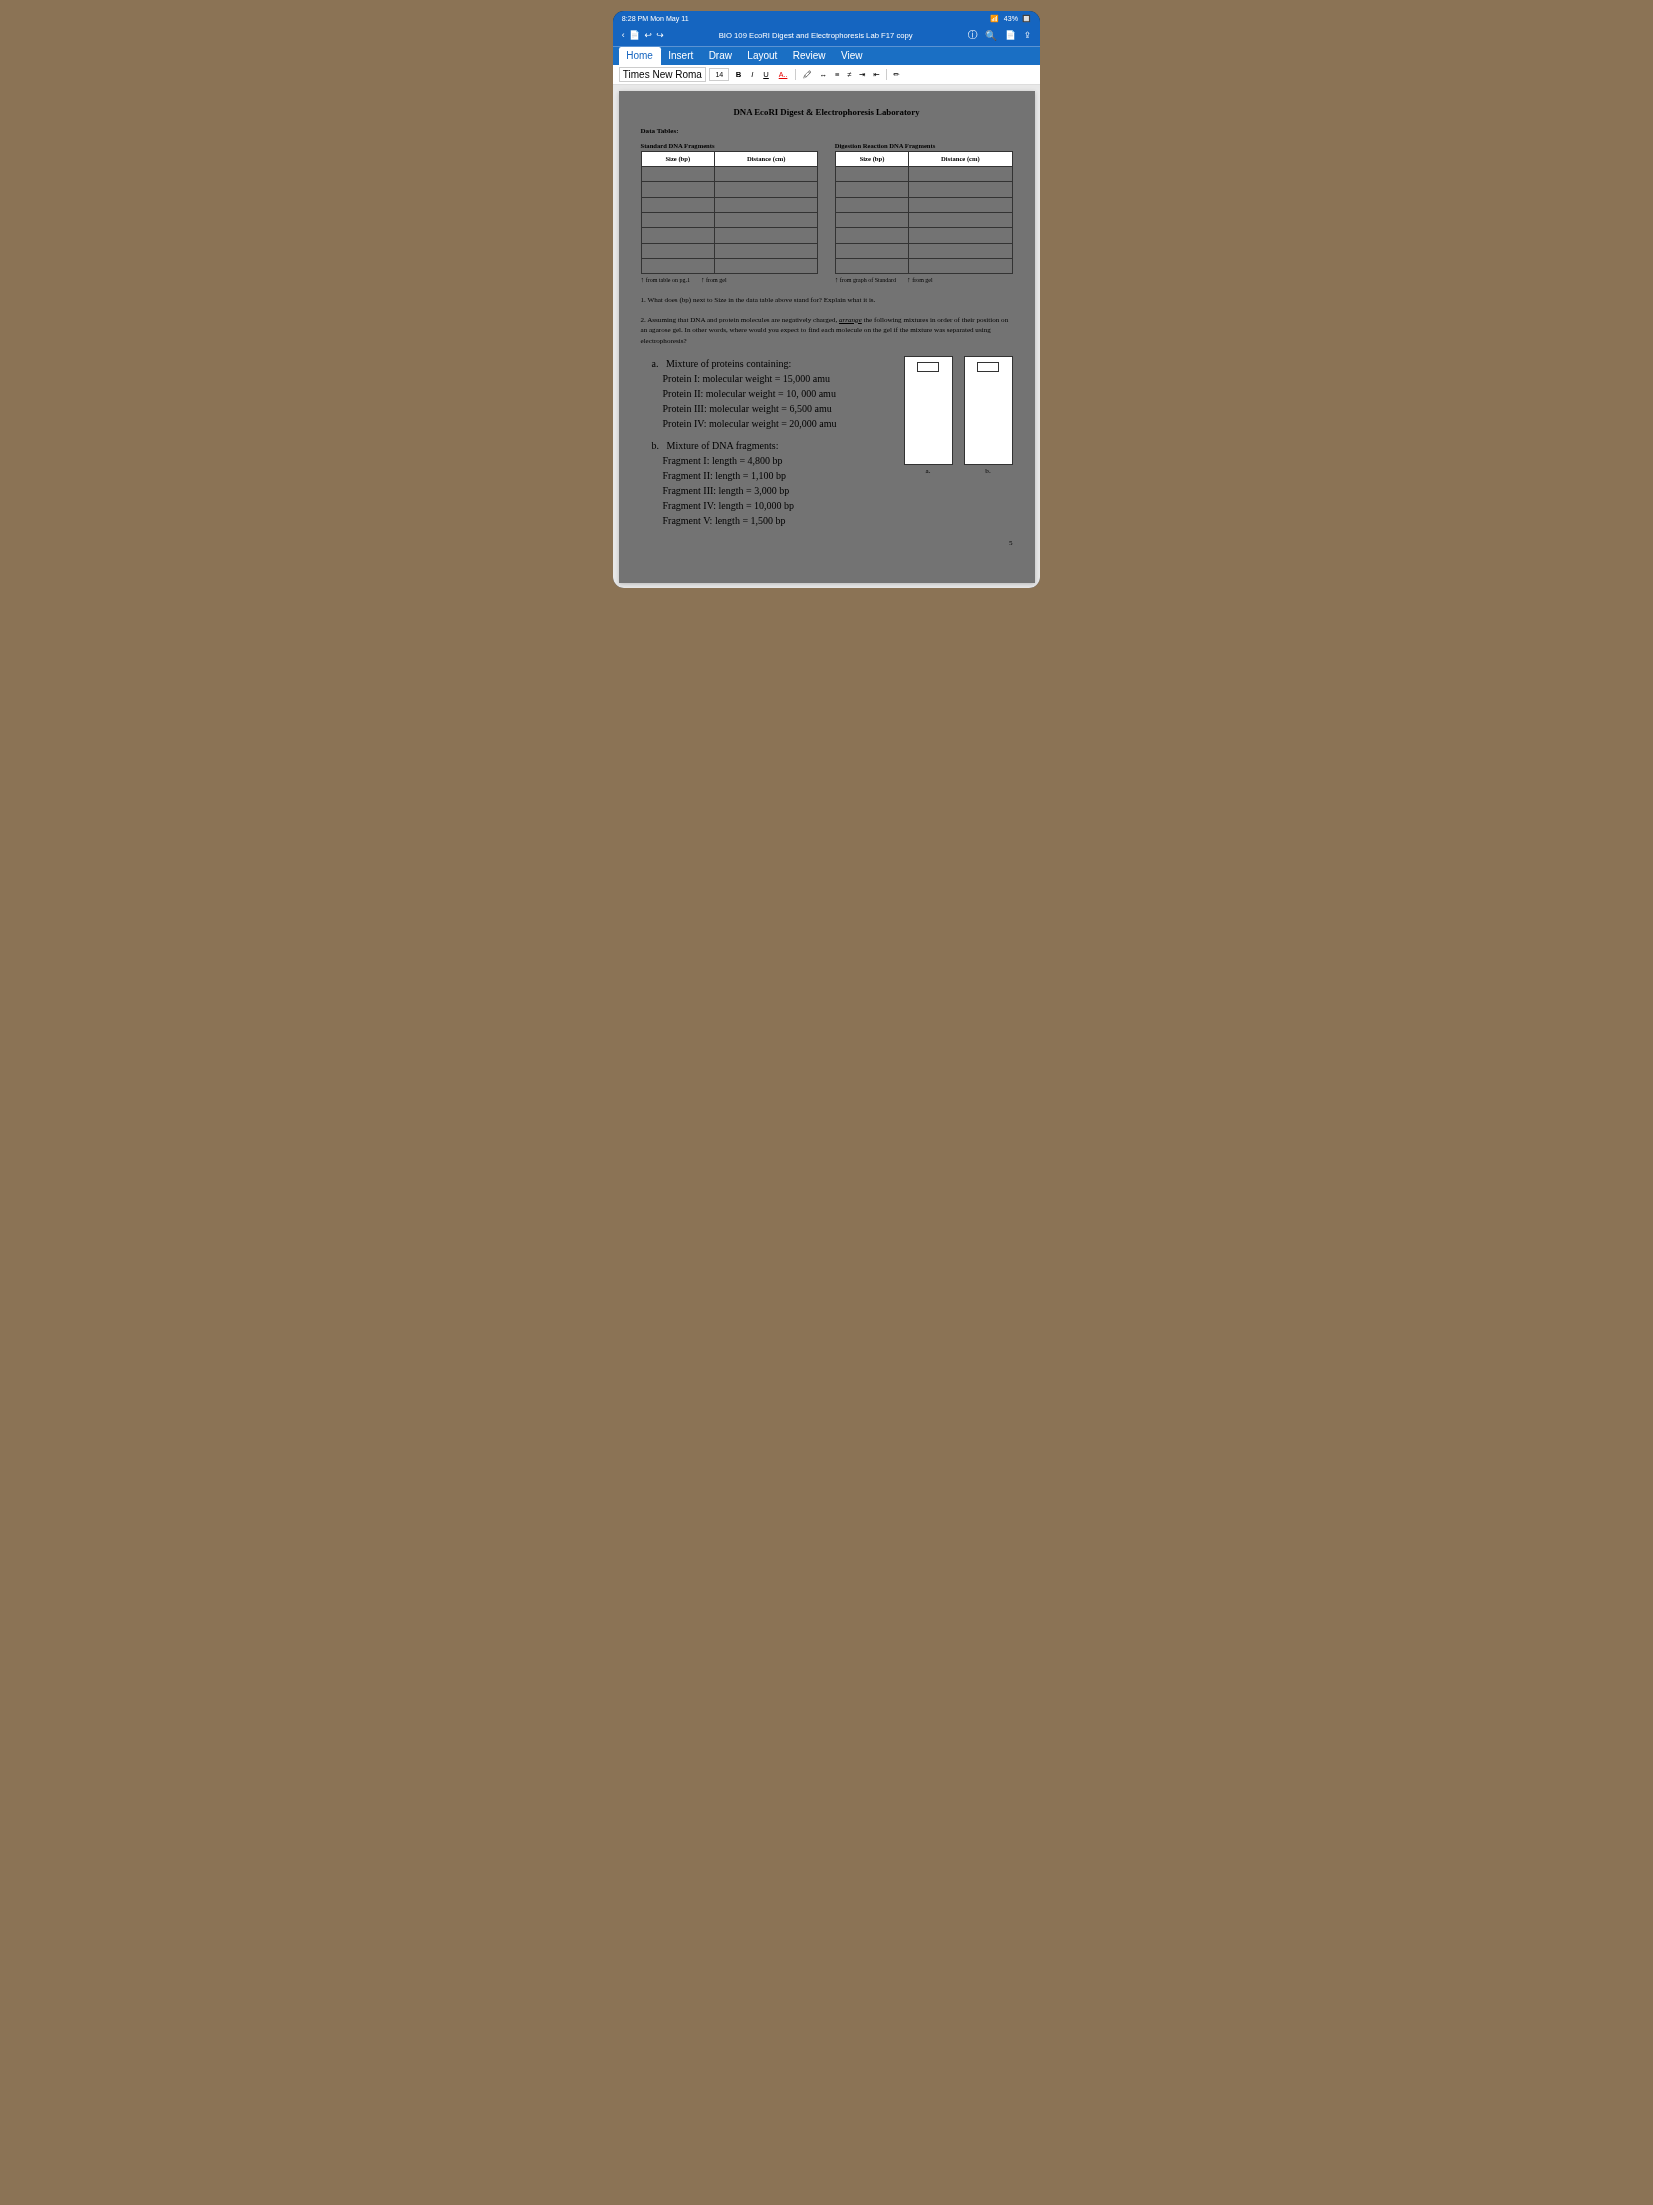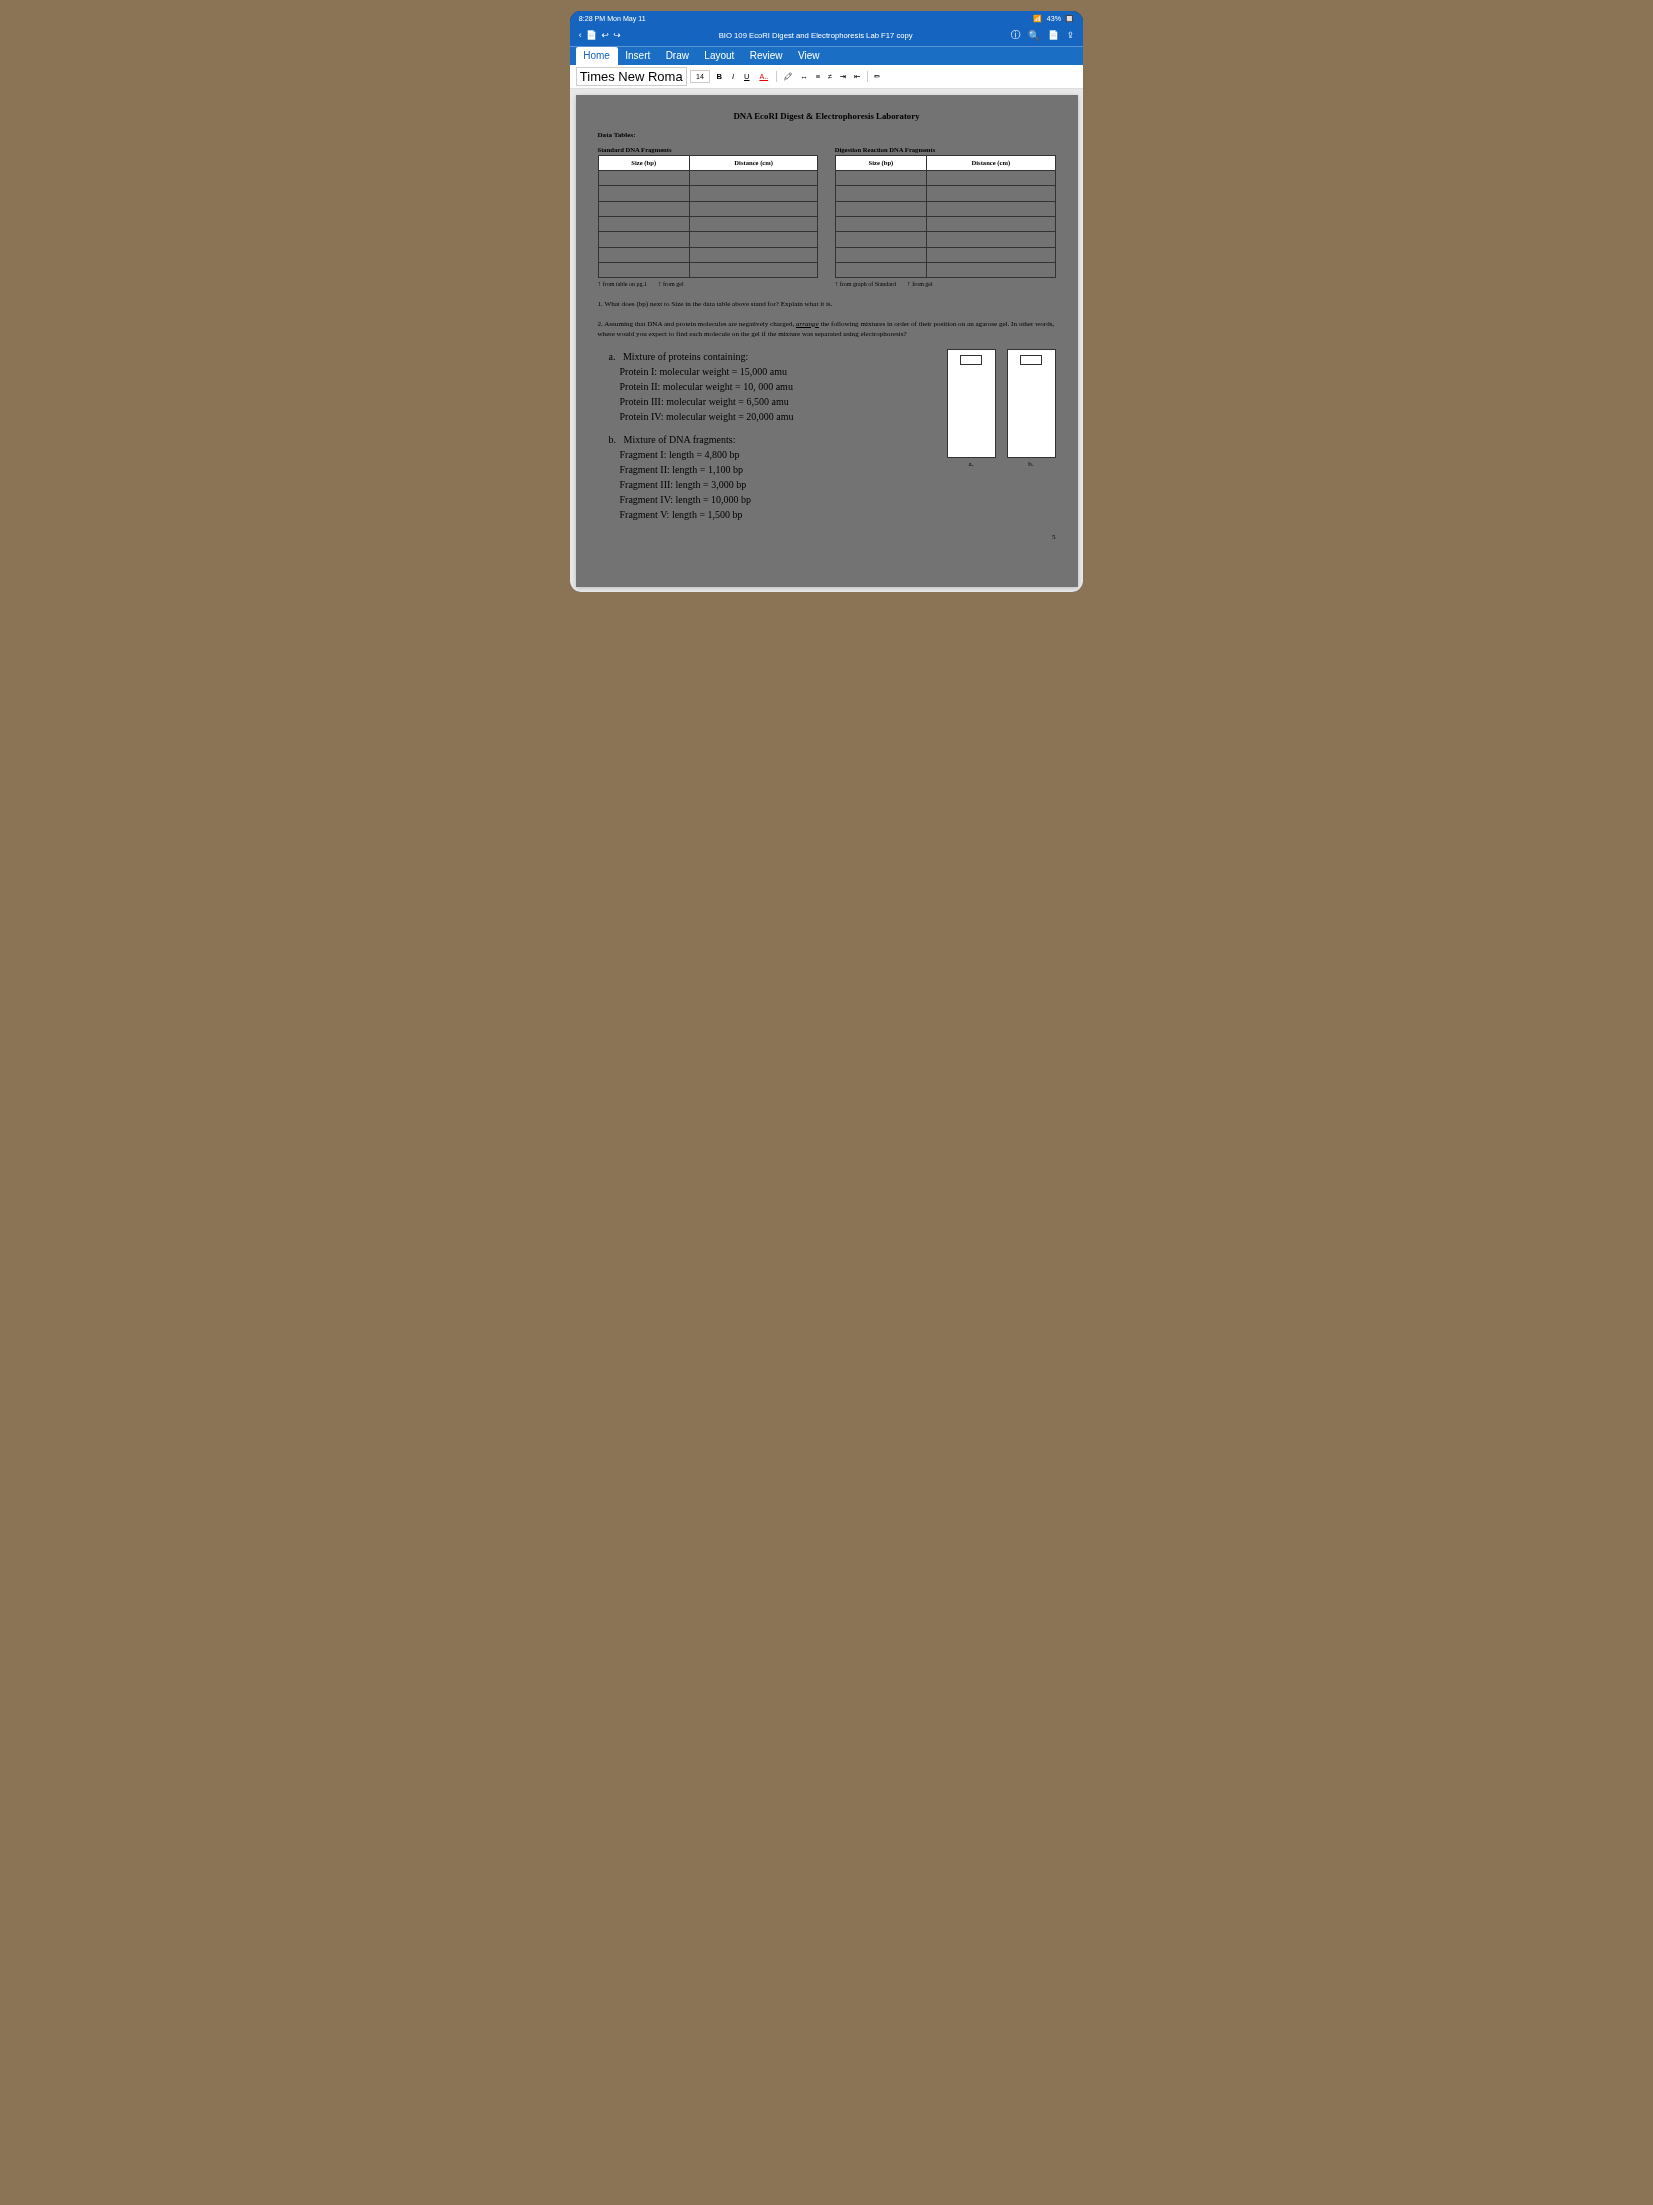--- a/index.html
+++ b/index.html
@@ -7,21 +7,21 @@
     body {
       background: #8B7355;
       display: flex;
       justify-content: center;
       align-items: flex-start;
       min-height: 100vh;
       font-family: 'Times New Roman', Times, serif;
     }
 
     .device-frame {
-      width: 513px;
+      width: 427px;
       background: #1a1a1a;
       border-radius: 11px;
       overflow: hidden;
       margin: 11px;
     }
 
     
     .status-bar {
       background: #1565C0;
       color: white;
@@ -101,21 +101,21 @@
       padding: 2.2px 5.5px;
       gap: 3.3px;
       border-bottom: 0.5px solid #ddd;
       font-family: Arial, sans-serif;
       font-size: 7.1px;
     }
 
     .font-name {
       border: 0.5px solid #ccc;
       padding: 1.1px 3.3px;
-      font-size: 13px;
+      font-size: 10px;
       min-width: 66px;
     }
 
     .font-size {
       border: 0.5px solid #ccc;
       padding: 1.1px 2.2px;
       font-size: 7.1px;
       width: 19.7px;
       text-align: center;
     }

